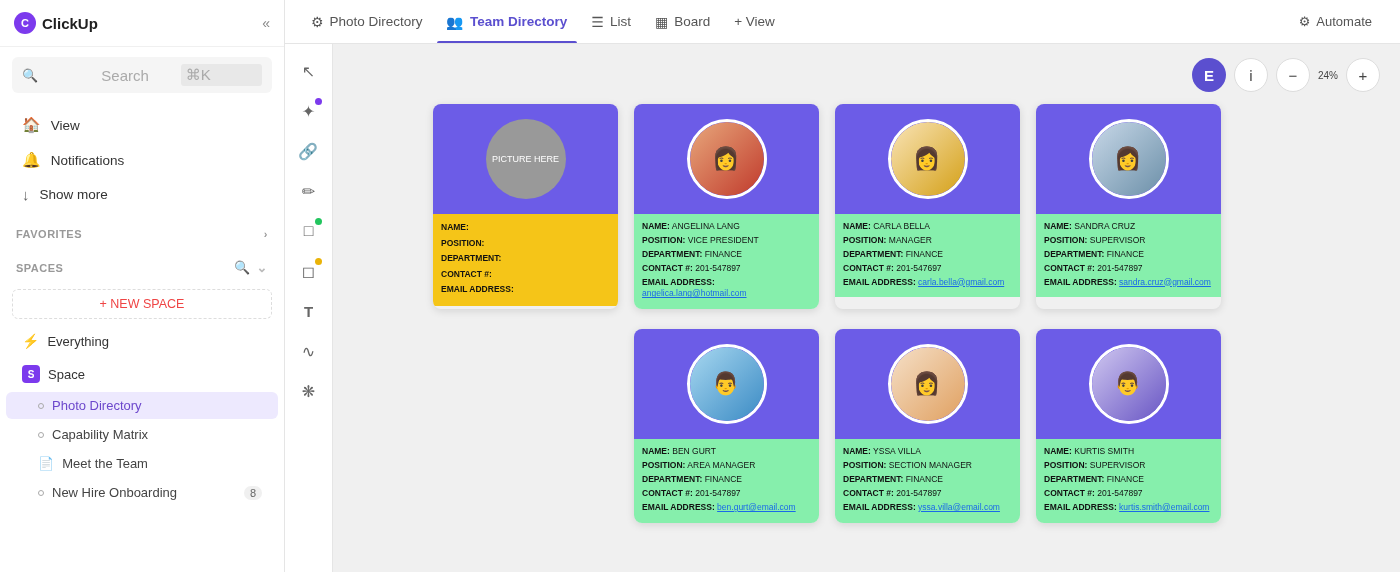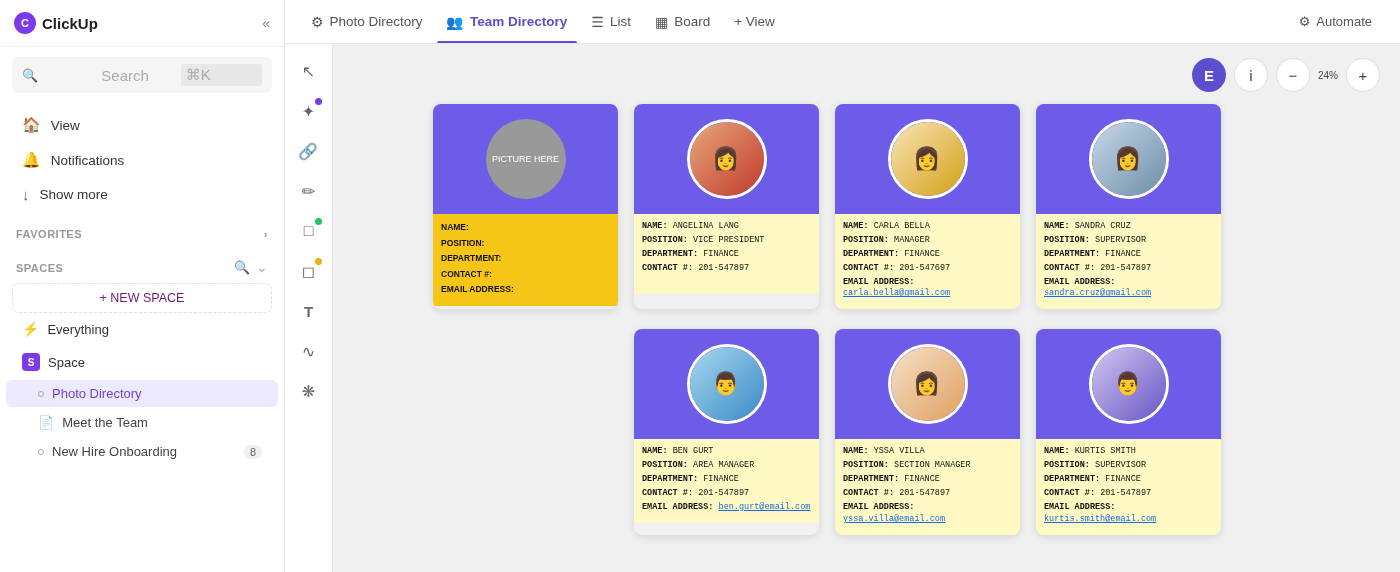--- a/index.html
+++ b/index.html
@@ -83,26 +83,26 @@
       color: #999;
       letter-spacing: 0.5px;
       margin-top: 4px;
     }
     .section-header-icons { display: flex; gap: 6px; color: #bbb; font-size: 13px; }
     .new-space-btn {
       display: flex;
       align-items: center;
       justify-content: center;
       gap: 6px;
-      margin: 0 12px;
+      margin: 6px 12px;
       padding: 7px;
       border: 1.5px dashed #ddd;
       border-radius: 6px;
       font-size: 12.5px;
-      color: #701a75;
+      color: #ef4444;
       cursor: pointer;
     }
     .space-item {
       display: flex;
       align-items: center;
       gap: 8px;
       padding: 7px 16px;
       cursor: pointer;
       font-size: 13px;
       color: #333;
@@ -301,24 +301,23 @@
       justify-content: center;
       position: relative;
     }
     .card-photo-avatar {
       width: 80px; height: 80px;
       border-radius: 50%;
       overflow: hidden;
       border: 3px solid #fff;
     }
     .card-info {
-      background: #fef9c3;
+      background: #86efac;
       padding: 7px 8px;
       min-height: 80px;
-      font-family: Liberation Mono, monospace;
     }
     .card-info-row {
       font-size: 8.5px;
       color: #111;
       margin-bottom: 2px;
       line-height: 1.4;
     }
     .card-info-row strong { font-weight: 800; text-transform: uppercase; font-size: 8.5px; }
     .card-info-link { color: #1a6ae8; text-decoration: underline; }
 
@@ -432,20 +431,24 @@
       <span>S</span>
     </div>
     <span class="space-item-label">Space</span>
   </div>
 
   <div class="sub-item active">
     <span class="sub-item-dot"></span>
     <span>Photo Directory</span>
   </div>
   <div class="sub-item">
+    <span class="sub-item-dot"></span>
+    <span>Capability Matrix</span>
+  </div>
+  <div class="sub-item">
     <span class="sub-item-doc">📄</span>
     <span>Meet the Team</span>
   </div>
   <div class="sub-item">
     <span class="sub-item-dot"></span>
     <span>New Hire Onboarding</span>
     <span class="badge">8</span>
   </div>
 </div>
 
@@ -564,20 +567,21 @@
             <div class="card-photo">
               <div class="card-photo-avatar">
                 <div class="avatar-img av1">👩</div>
               </div>
             </div>
             <div class="card-info">
               <div class="card-info-row"><strong>NAME:</strong> <span>ANGELINA LANG</span></div>
               <div class="card-info-row"><strong>POSITION:</strong> <span>VICE PRESIDENT</span></div>
               <div class="card-info-row"><strong>DEPARTMENT:</strong> <span>FINANCE</span></div>
               <div class="card-info-row"><strong>CONTACT #:</strong> <span>201-547897</span></div>
+              <div class="card-info-row"><strong>EMAIL ADDRESS:</strong> <span class="card-info-link">angelica.lang@hotmail.com</span></div>
             </div>
           </div>
 
           <div class="card">
             <div class="card-photo">
               <div class="card-photo-avatar">
                 <div class="avatar-img av2">👩</div>
               </div>
             </div>
             <div class="card-info">

